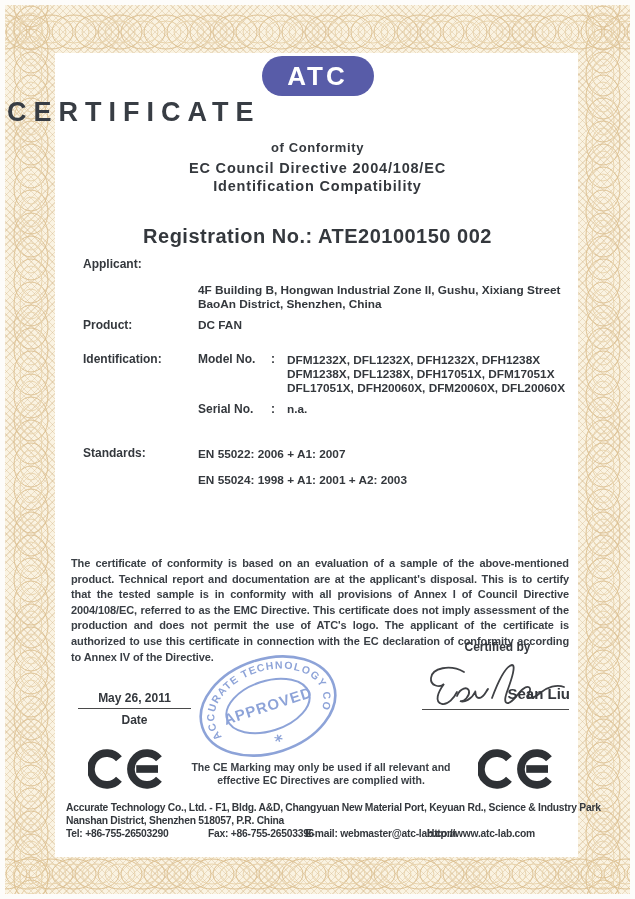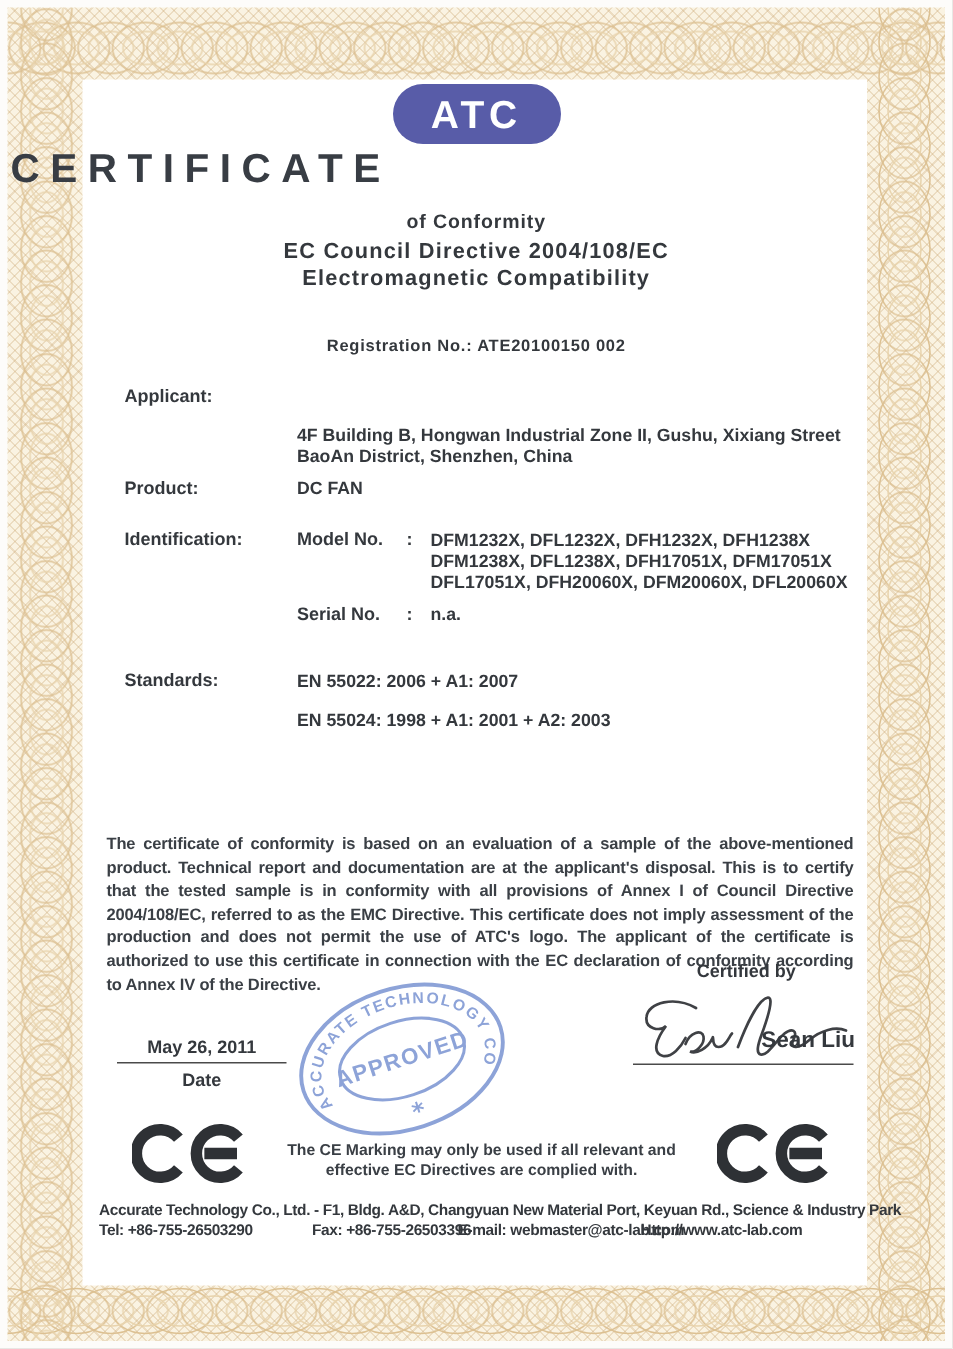--- a/index.html
+++ b/index.html
@@ -37,21 +37,21 @@
     color:#ffffff;font-size:26px;font-weight:bold;letter-spacing:3px;
   }
   .title{
     left:0;top:97px;width:100%;text-align:left;
     font-size:27px;font-weight:bold;letter-spacing:7px;padding-left:7px;
     box-sizing:border-box;color:#383d44;
   }
   .subtitle{left:0;top:140px;width:100%;text-align:center;font-size:13px;font-weight:bold;letter-spacing:.6px;}
   .directive1{left:0;top:160px;width:100%;text-align:center;font-size:14.5px;font-weight:bold;letter-spacing:.8px;}
   .directive2{left:0;top:178px;width:100%;text-align:center;font-size:14.5px;font-weight:bold;letter-spacing:.8px;}
-  .registration{left:0;top:225px;width:100%;text-align:center;font-size:11px;font-weight:bold;letter-spacing:.5px;}
+  .registration{left:0;top:225px;width:100%;text-align:center;font-size:20px;font-weight:bold;letter-spacing:.5px;}
 
   
   .lbl{font-size:12px;font-weight:bold;white-space:nowrap;}
   .val{font-size:11.8px;font-weight:bold;white-space:nowrap;}
   .val.multi{line-height:14px;}
 
   
   .bodytext{
     left:71px;top:543px;width:498px;
     font-size:11px;font-weight:700;line-height:15.6px;
@@ -156,21 +156,21 @@
   <div class="inner"></div>
 
   <div class="content">
 
     <div class="abs logo">
       <span>ATC</span>
     </div>
     <div class="abs title">CERTIFICATE</div>
     <div class="abs subtitle">of Conformity</div>
     <div class="abs directive1">EC Council Directive 2004/108/EC</div>
-    <div class="abs directive2">Electromagnetic Compatibility</div>
+    <div class="abs directive2">Identification Compatibility</div>
     <div class="abs registration">Registration No.: ATE20100150 002</div>
 
     <div class="abs lbl" style="left:83px;top:257px;">Applicant:</div>
     <div class="abs val multi" style="left:198px;top:283px;">
       <div>4F Building B, Hongwan Industrial Zone II, Gushu, Xixiang Street</div>
       <div>BaoAn District, Shenzhen, China</div>
     </div>
 
     <div class="abs lbl" style="left:83px;top:318px;">Product:</div>
     <div class="abs val" style="left:198px;top:318px;">DC FAN</div>
@@ -235,20 +235,21 @@
         <path d="M41,17 H59.5"></path>
       </g>
     </svg>
     <div class="abs ce-note">
       <div>The CE Marking may only be used if all relevant and</div>
       <div>effective EC Directives are complied with.</div>
     </div>
 
     <div class="abs footer">
       <div class="fl">Accurate Technology Co., Ltd. - F1, Bldg. A&amp;D, Changyuan New Material Port, Keyuan Rd., Science &amp; Industry Park</div>
+      <div class="fl">Nanshan District, Shenzhen 518057, P.R. China</div>
       <div class="contact">
         <span class="c-tel">Tel: +86-755-26503290</span>
         <span class="c-fax">Fax: +86-755-26503396</span>
         <span class="c-email">E-mail: webmaster@atc-lab.com</span>
         <span class="c-web">Http://www.atc-lab.com</span>
       </div>
     </div>
 
   </div>
 </div>

